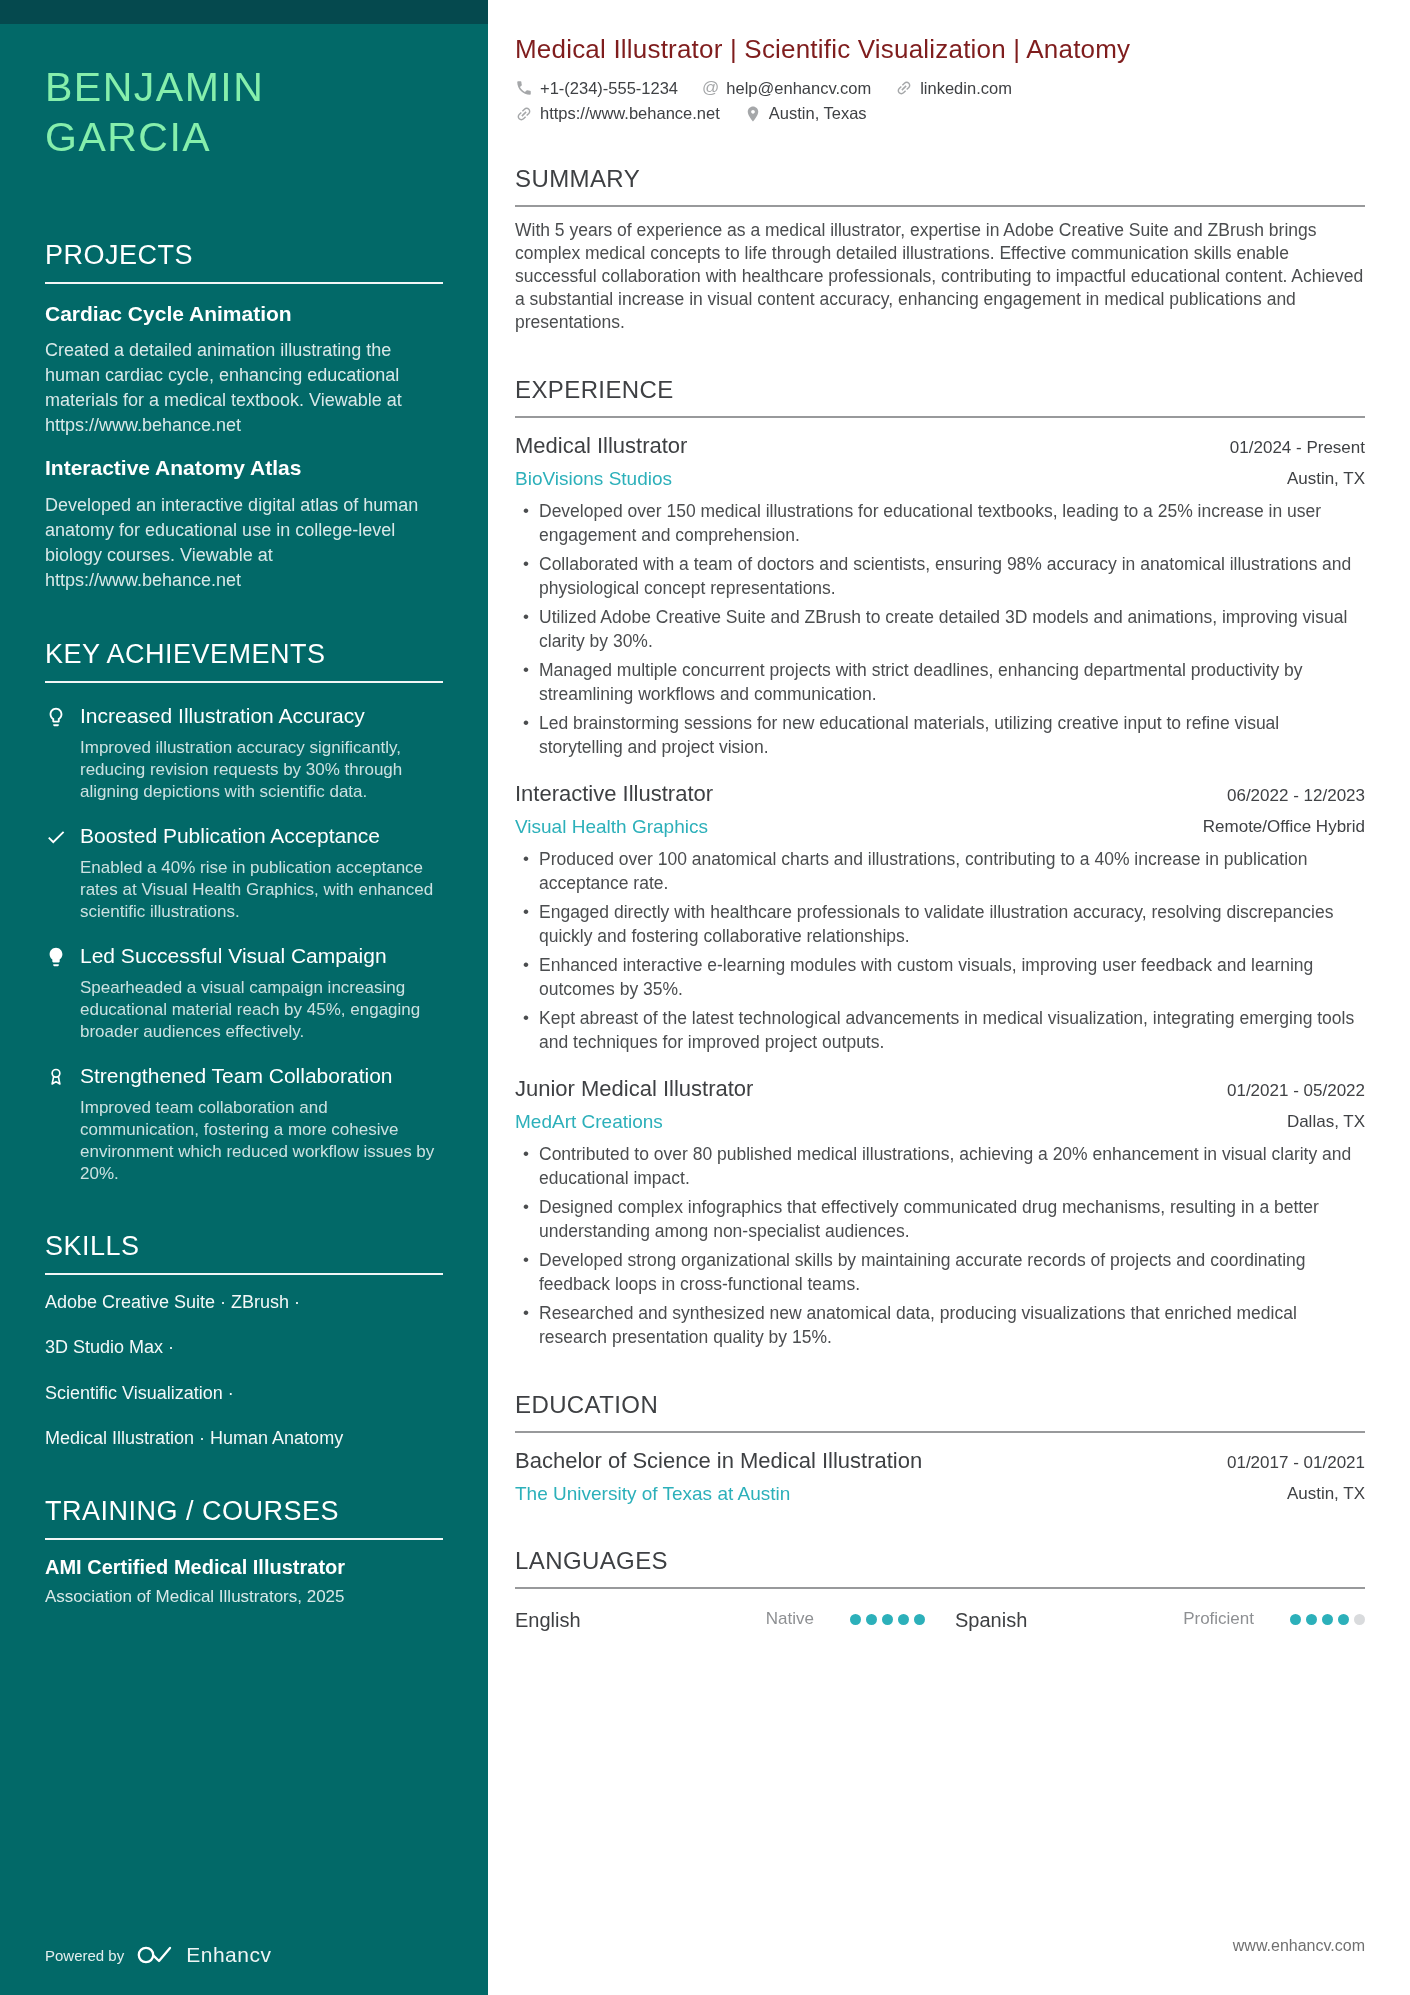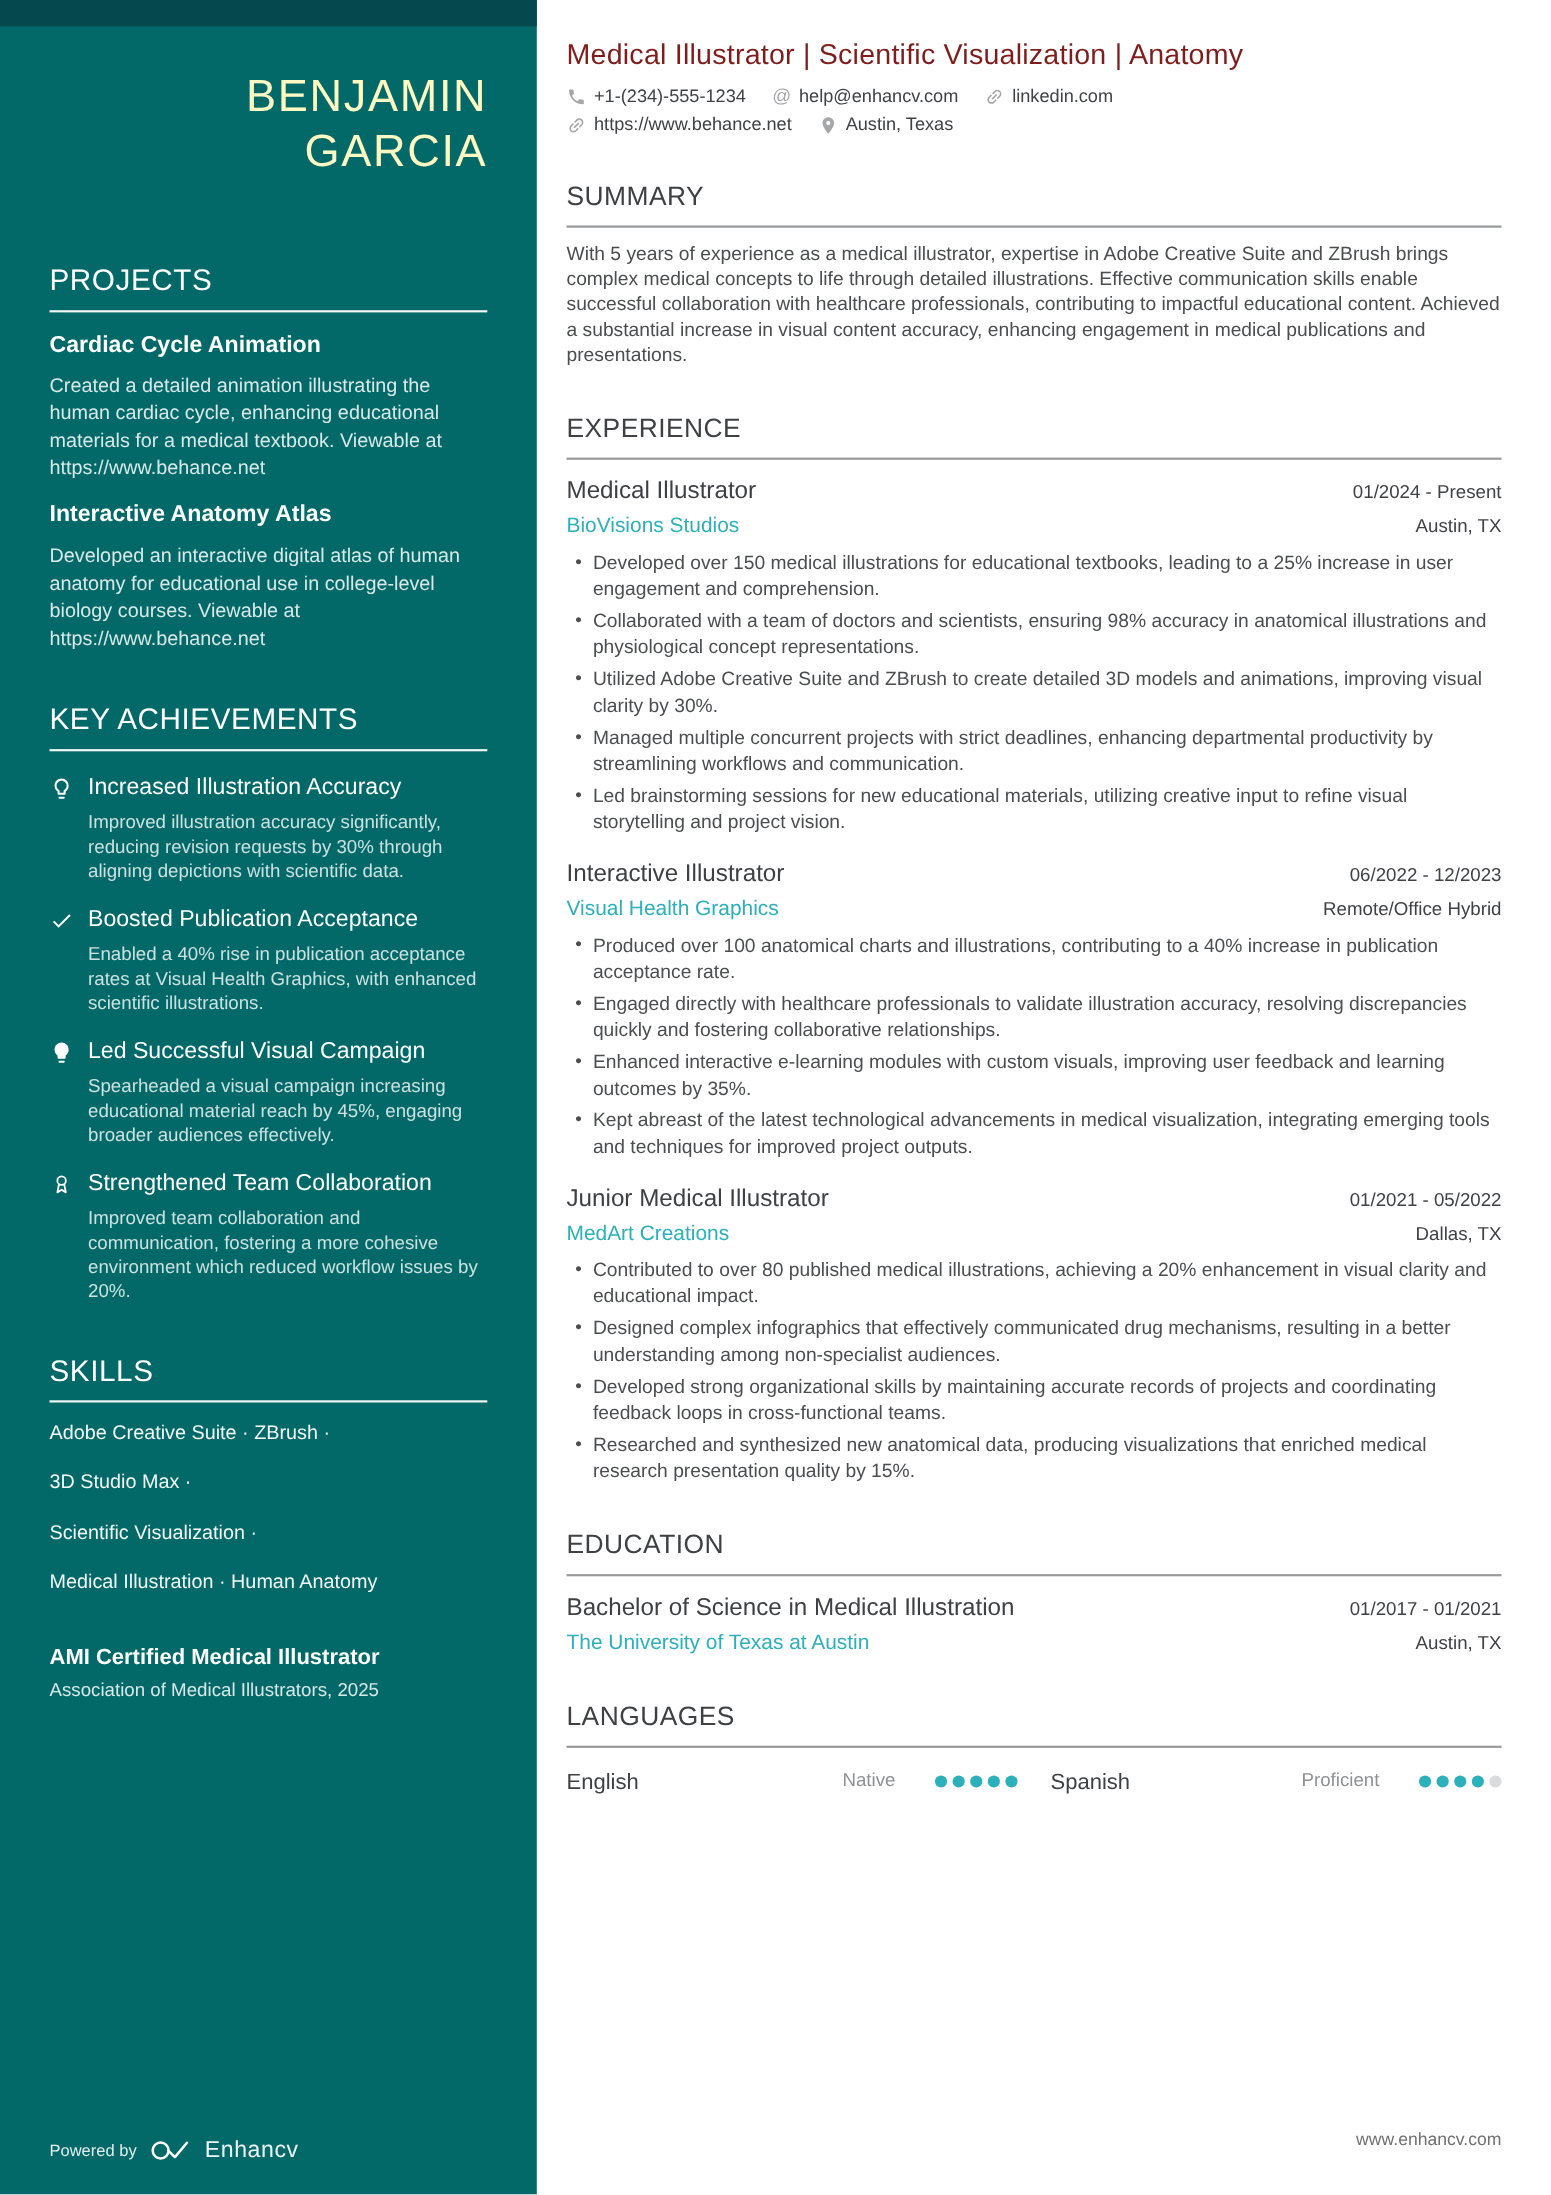--- a/index.html
+++ b/index.html
@@ -17,21 +17,21 @@
     position:absolute; top:0; left:0; bottom:0; width:488px;
     background:#026968; color:#ffffff;
   }
   .sidebar-topbar {
     position:absolute; top:0; left:0; width:100%; height:24px;
     background:#05494e;
   }
   .sidebar-content { position:relative; padding:62px 45px 0 45px; }
   .person-name {
     font-size:41px; font-weight:500; letter-spacing:1.5px; line-height:1.22;
-    color:#fef9c3; white-space:pre-line;text-align:right;
+    color:#86efac; white-space:pre-line;
   }
   .side-section { margin-top:78px; }
   .side-section.tight { margin-top:46px; }
   .side-section-title {
     font-size:27px; font-weight:400; letter-spacing:0.5px; color:#ffffff;
     padding-bottom:11px; border-bottom:2px solid #f2f6f6;
   }
   .side-item-title { margin-top:17px; font-size:21px; font-weight:700; color:#ffffff; line-height:1.25; }
   .side-item-text  { margin-top:11px; font-size:18px; line-height:25px; color:rgba(255,255,255,0.85); }
 
@@ -176,20 +176,21 @@
 
     <section class="side-section tight">
       <div class="side-section-title">SKILLS</div>
       <div class="skill-line first">Adobe Creative Suite · ZBrush ·</div>
       <div class="skill-line">3D Studio Max ·</div>
       <div class="skill-line">Scientific Visualization ·</div>
       <div class="skill-line">Medical Illustration · Human Anatomy</div>
     </section>
 
     <section class="side-section tight">
+      <div class="side-section-title">TRAINING / COURSES</div>
       <div class="training-title">AMI Certified Medical Illustrator</div>
       <div class="training-text">Association of Medical Illustrators, 2025</div>
     </section>
   </div>
 
   <div class="sidebar-footer">
     <span class="powered-by">Powered by</span>
     <span class="brand-logo">
       <svg width="38" height="24" viewBox="0 0 38 24">
           <circle cx="10" cy="12" r="7.2" fill="none" stroke="#ffffff" stroke-width="2.3"></circle>

